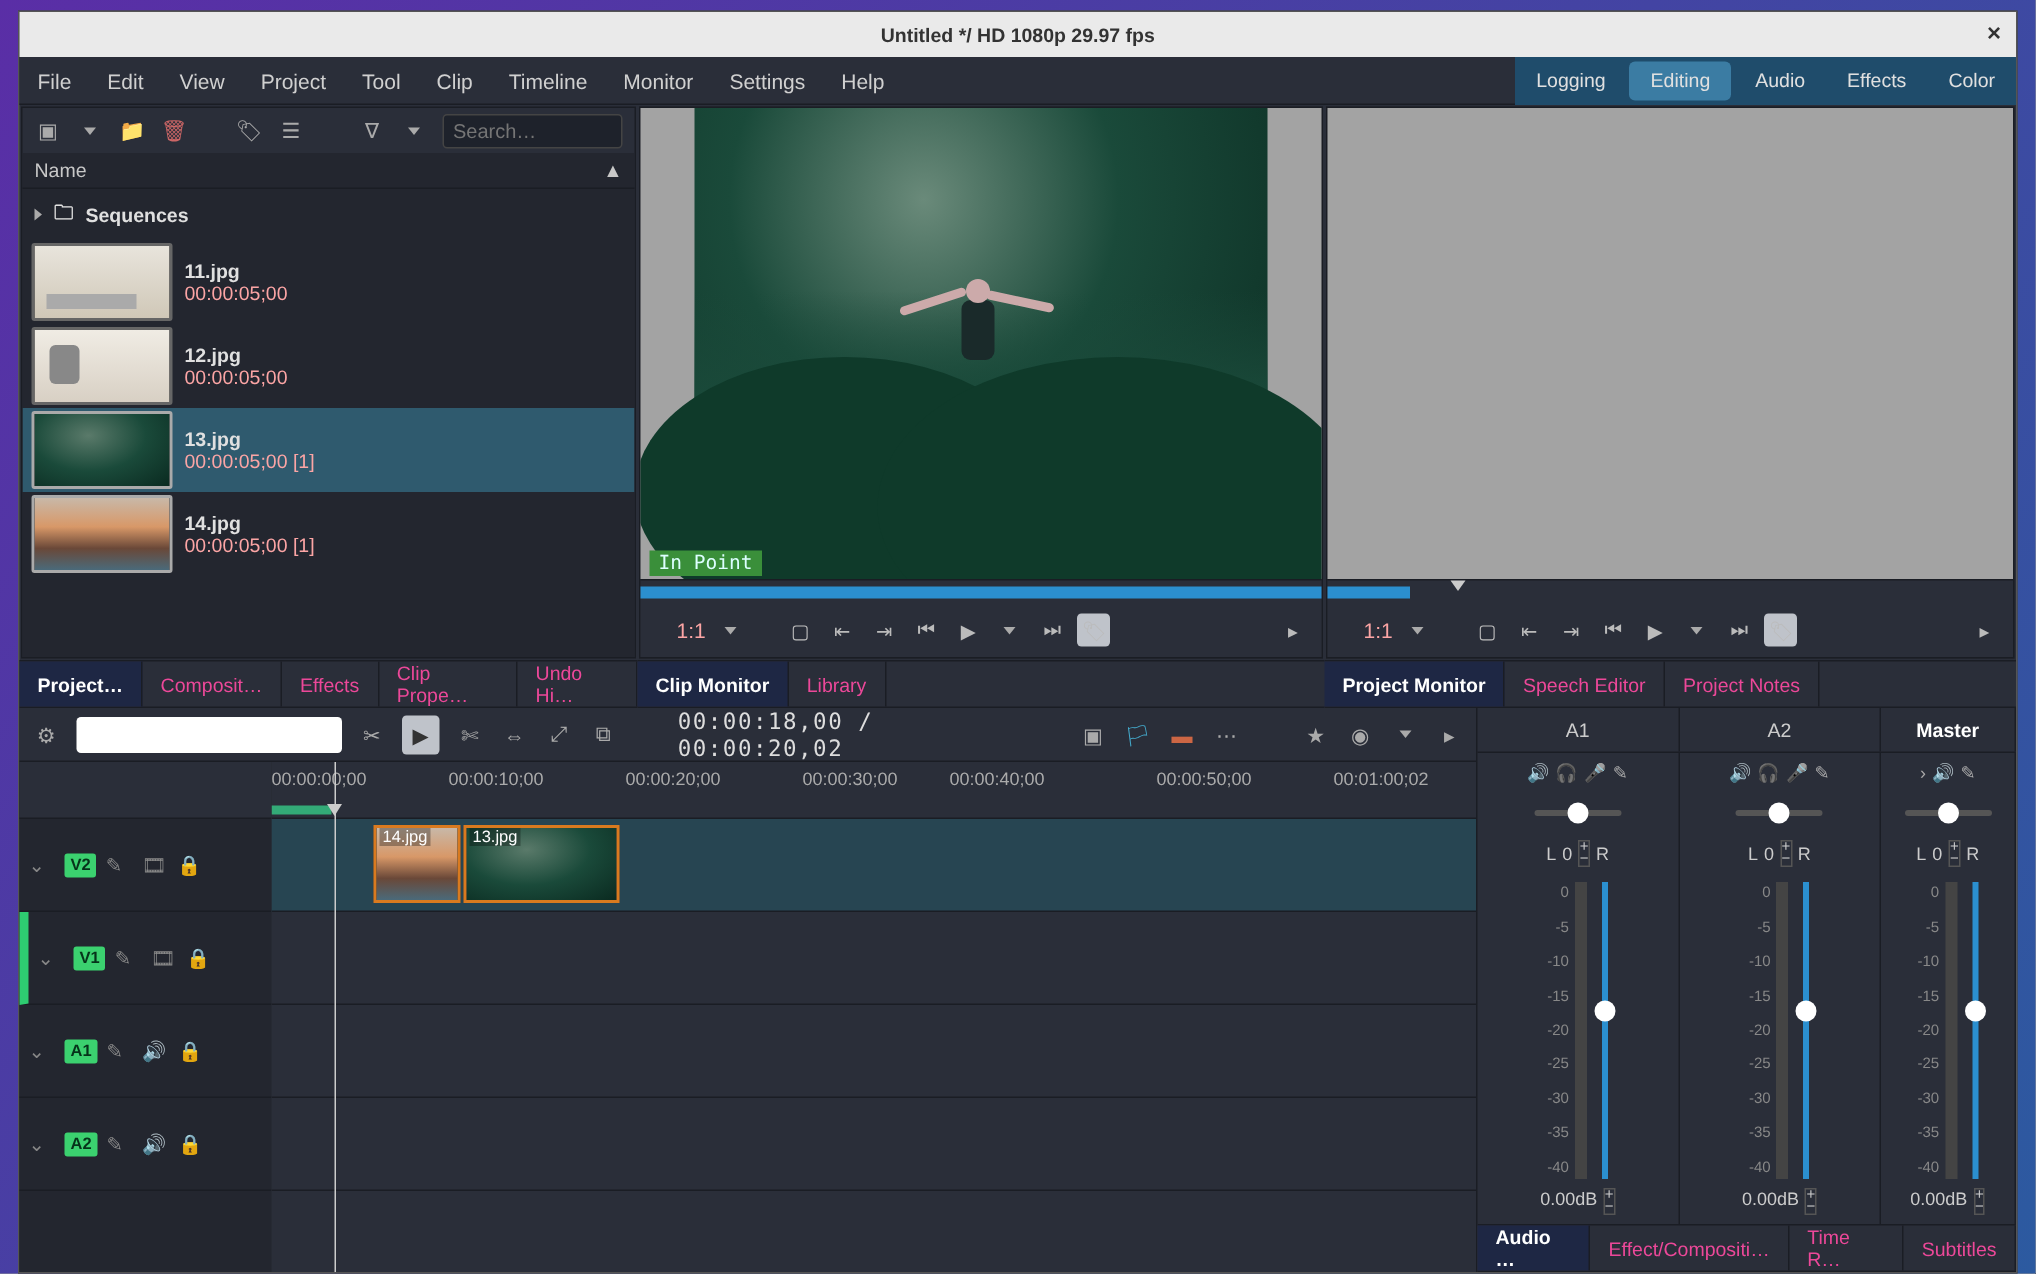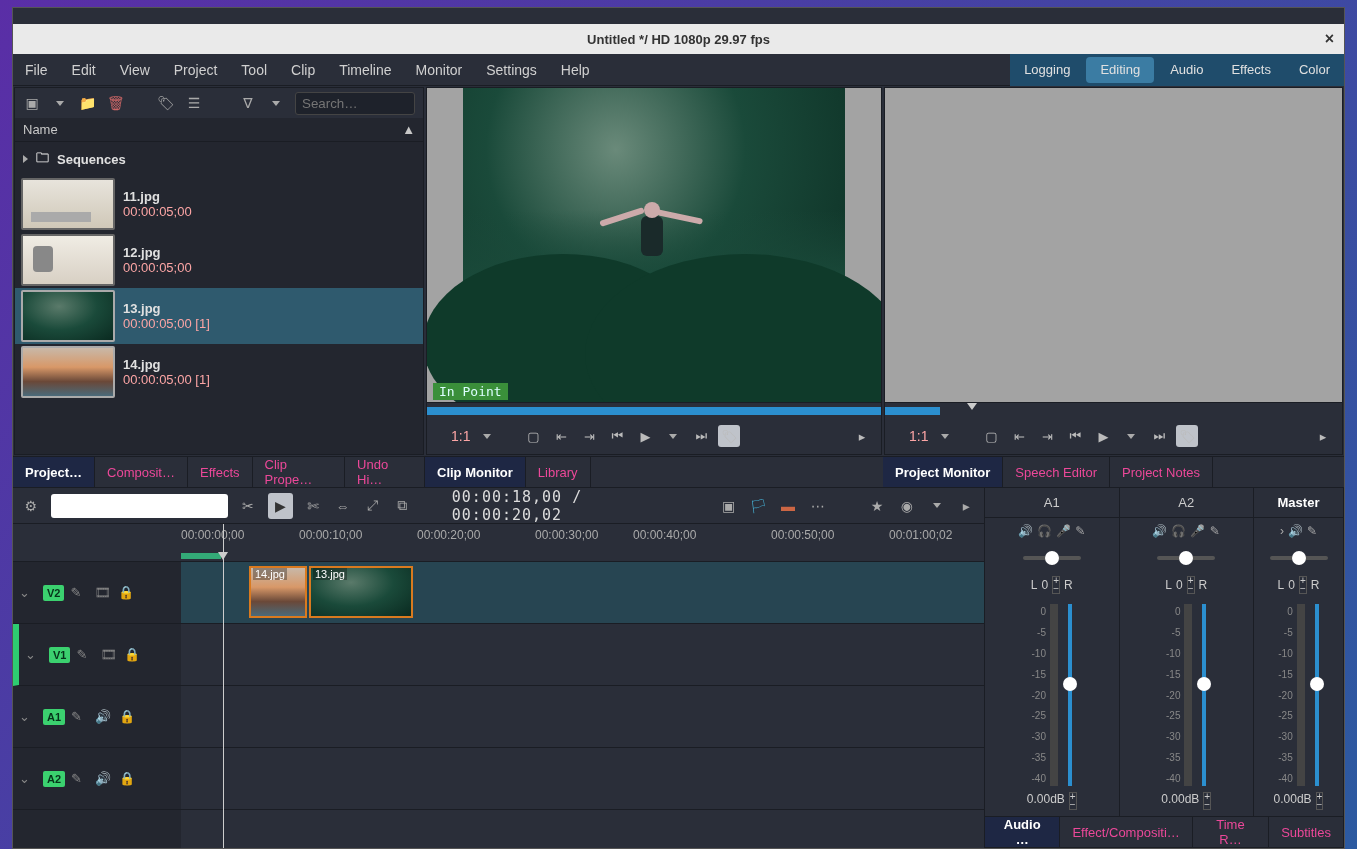--- a/index.html
+++ b/index.html
@@ -1,18 +1,18 @@
 <!DOCTYPE html>
 <html><head>
 <meta charset="utf-8">
 <style>
 * { box-sizing: border-box; margin: 0; padding: 0; font-family: "Segoe UI", Arial, sans-serif; }
 body { background: linear-gradient(135deg, #5a2ea6, #2c5aa0); width: 1357px; height: 849px; overflow: hidden; font-size: 13px; color: #c8c8c8; }
 .window { position: absolute; left: 12px; top: 7px; right: 12px; bottom: 0; background: #2a2e39; border: 1px solid #555; display: flex; flex-direction: column; }
-.titlebar { background: #eaeaea; color: #333; height: 30px; display: flex; align-items: center; justify-content: center; position: relative; font-weight: 600; margin-top: 16px; }
+.titlebar { background: #eaeaea; color: #333; height: 30px; display: flex; align-items: center; justify-content: center; position: relative; font-weight: 600; }
 .titlebar .close { position: absolute; right: 10px; font-size: 16px; cursor: pointer; color: #333; }
 .menubar { background: #2a2e39; height: 32px; display: flex; align-items: center; border-bottom: 1px solid #1a1d24; }
 .menubar .menu-item { padding: 0 12px; color: #d0d0d0; cursor: pointer; font-size: 14px; }
 .menubar .spacer { flex: 1; }
 .mode-tabs { display: flex; align-items: center; background: #1f4c6b; height: 32px; }
 .mode-tab { padding: 0 14px; color: #e0e0e0; cursor: pointer; height: 100%; display: flex; align-items: center; }
 .mode-tab.active { background: #3b7ca3; border-radius: 4px; margin: 3px 2px; height: 26px; }
 
 .main-row { display: flex; height: 370px; }
 .panel { border: 1px solid #1a1d24; margin: 1px; display: flex; flex-direction: column; background: #2a2e39; }
@@ -82,21 +82,21 @@
 .pan-row { display:flex; align-items:center; gap:4px; margin-top:16px; font-size:12px; color:#ccc; width:100%; justify-content:center; }
 .pan-slider { width: 58px; height: 4px; background: #555; position: relative; border-radius:2px; }
 .pan-slider .knob { width: 14px; height: 14px; background: #fff; border-radius: 50%; position: absolute; top: -5px; left: 50%; margin-left: -7px; }
 .plusminus { display:flex; flex-direction:column; font-size:10px; line-height:8px; color:#ccc; border:1px solid #555; }
 .meter-wrap { flex:1; display:flex; align-items:stretch; gap:4px; margin-top:10px; width:100%; justify-content:center; }
 .meter-scale { display:flex; flex-direction:column; justify-content:space-between; font-size:10px; color:#888; text-align:right; padding:2px 0; }
 .meter { width: 8px; background: #444; }
 .vfader { width: 4px; background: #2b8fcf; position: relative; margin-left:6px; align-self:stretch; }
 .vfader .knob { width:14px; height:14px; background:#fff; border-radius:50%; position:absolute; left:-5px; top:40%; }
 .db-row { display:flex; align-items:flex-start; gap:4px; font-size:12px; color:#ccc; margin-top:6px; }
-.mixer-tabs { height: 32px; display: flex; border-top: 1px solid #1a1d24; text-align: center; }
+.mixer-tabs { height: 32px; display: flex; border-top: 1px solid #1a1d24; }
 .tri-down { display:inline-block; width:0; height:0; border-left:4px solid transparent; border-right:4px solid transparent; border-top:5px solid #aaa; }
 .tri-right { display:inline-block; width:0; height:0; border-top:4px solid transparent; border-bottom:4px solid transparent; border-left:5px solid #aaa; }
 
 
 .greenfield { background: radial-gradient(ellipse at 40% 20%, #6a8a7a 0%, #1a4a3a 40%, #0a2a20 100%); }
 .person { position:absolute; left:42%; top:32%; width:60px; height:110px; }
 .person .torso { width:22px; height:40px; background:#1a2a2a; position:absolute; left:18px; top:30px; border-radius:6px; }
 .person .head { width:16px; height:16px; background:#caa; border-radius:50%; position:absolute; left:21px; top:16px; }
 .person .arm-l { width:46px; height:6px; background:#caa; position:absolute; left:-24px; top:28px; transform:rotate(-18deg); border-radius:3px; }
 .person .arm-r { width:46px; height:6px; background:#caa; position:absolute; left:34px; top:28px; transform:rotate(12deg); border-radius:3px; }

